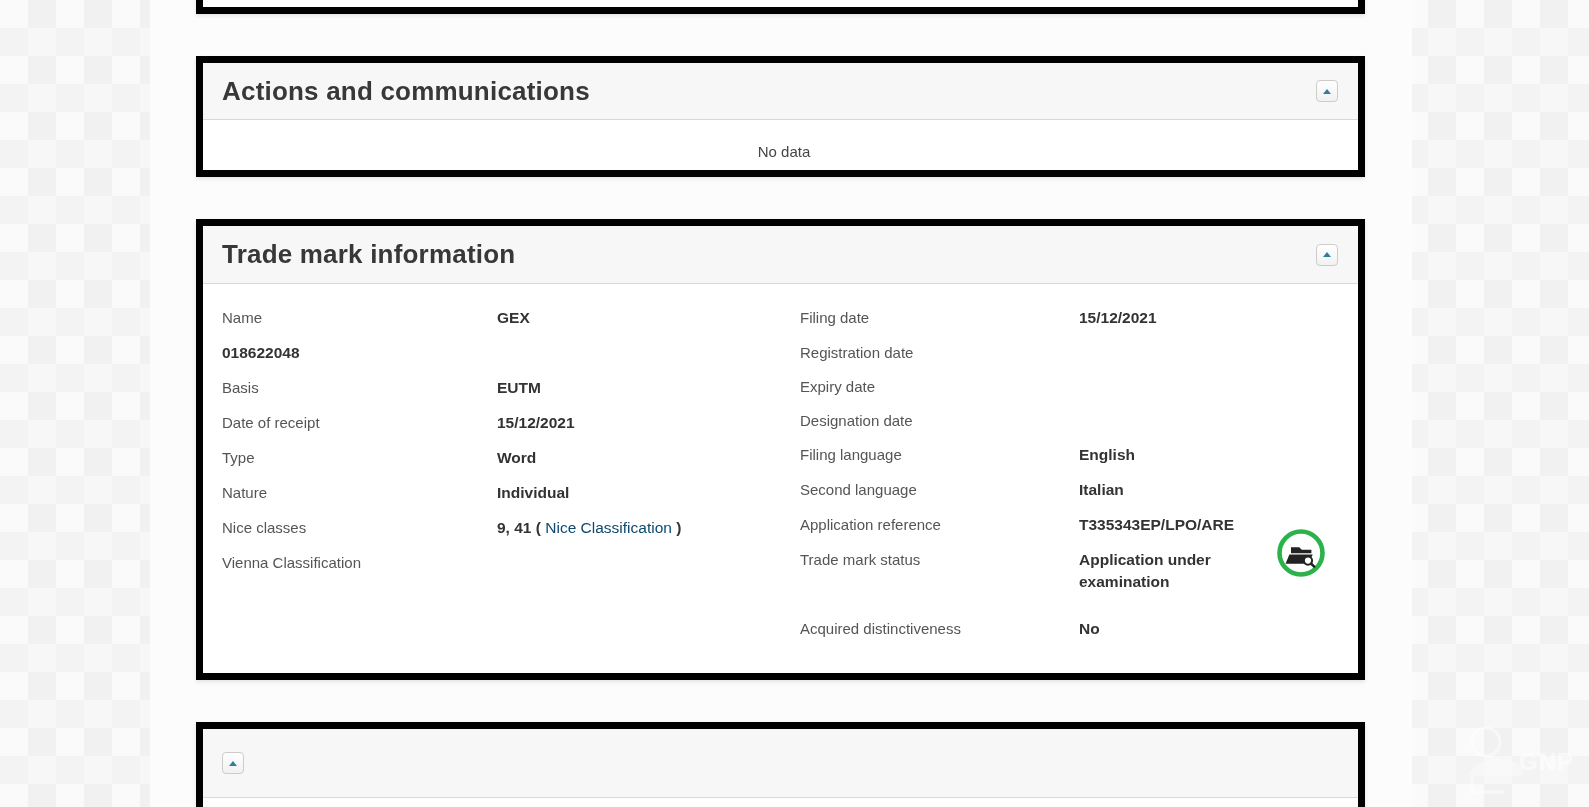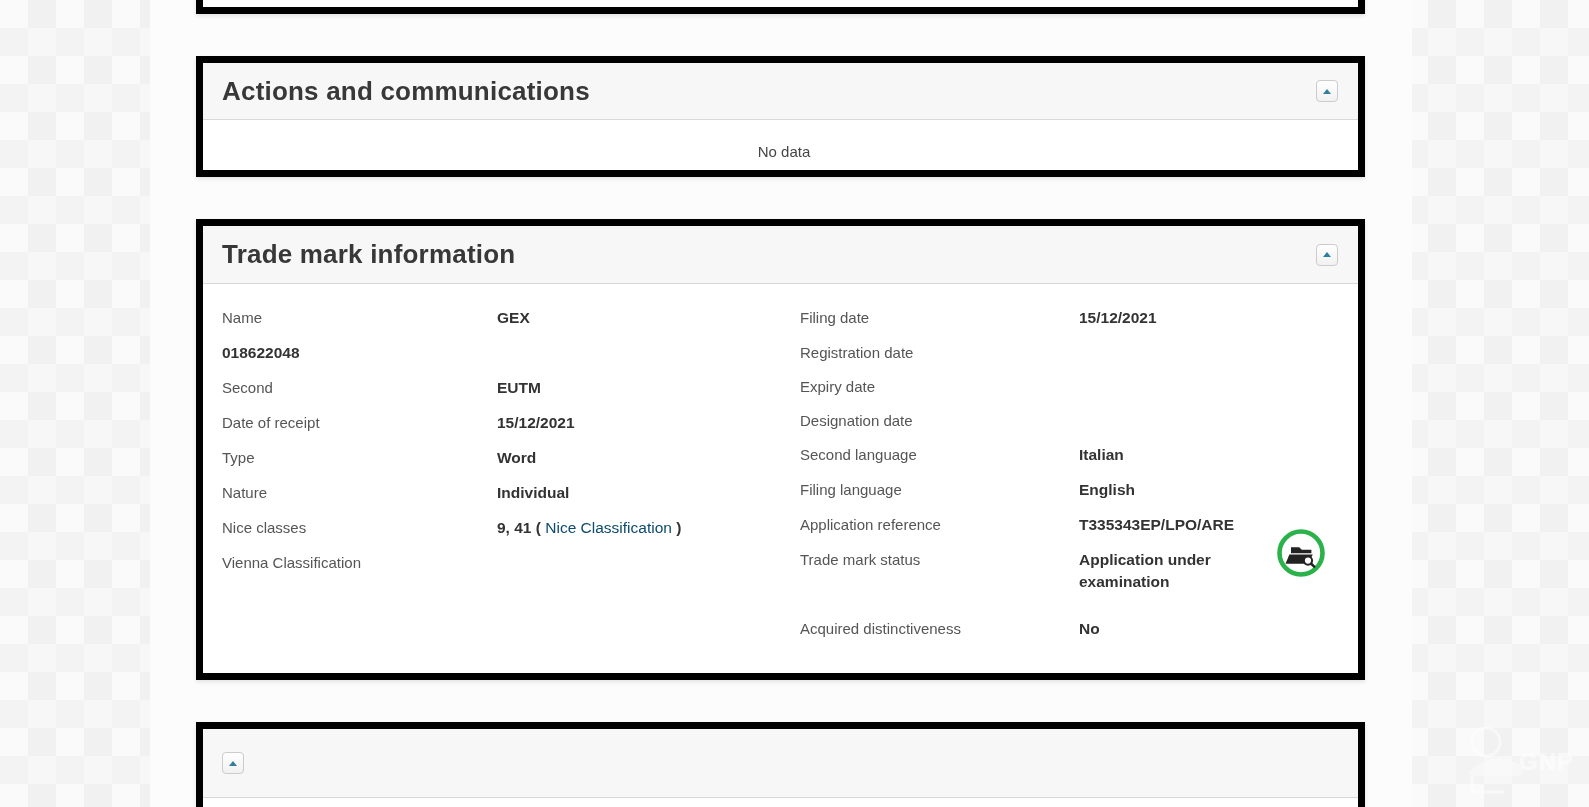--- a/index.html
+++ b/index.html
@@ -109,21 +109,21 @@
   <div class="card-body">
     <div class="col-left">
       <div class="field-row">
         <div class="field-label">Name</div>
         <div class="field-value">GEX</div>
       </div>
       <div class="field-row">
         <div class="field-value">018622048</div>
       </div>
       <div class="field-row">
-        <div class="field-label">Second</div>
+        <div class="field-label">Basis</div>
         <div class="field-value">EUTM</div>
       </div>
       <div class="field-row">
         <div class="field-label">Date of receipt</div>
         <div class="field-value">15/12/2021</div>
       </div>
       <div class="field-row">
         <div class="field-label">Type</div>
         <div class="field-value">Word</div>
       </div>
@@ -151,26 +151,26 @@
       </div>
       <div class="field-row">
         <div class="field-label">Expiry date</div>
         <div class="field-value"></div>
       </div>
       <div class="field-row">
         <div class="field-label">Designation date</div>
         <div class="field-value"></div>
       </div>
       <div class="field-row">
+        <div class="field-label">Filing language</div>
+        <div class="field-value">English</div>
+      </div>
+      <div class="field-row">
         <div class="field-label">Second language</div>
         <div class="field-value">Italian</div>
-      </div>
-      <div class="field-row">
-        <div class="field-label">Filing language</div>
-        <div class="field-value">English</div>
       </div>
       <div class="field-row">
         <div class="field-label">Application reference</div>
         <div class="field-value">T335343EP/LPO/ARE</div>
       </div>
       <div class="field-row">
         <div class="field-label">Trade mark status</div>
         <div class="field-value">Application under examination</div>
       </div>
       <div class="field-row extra-gap">

